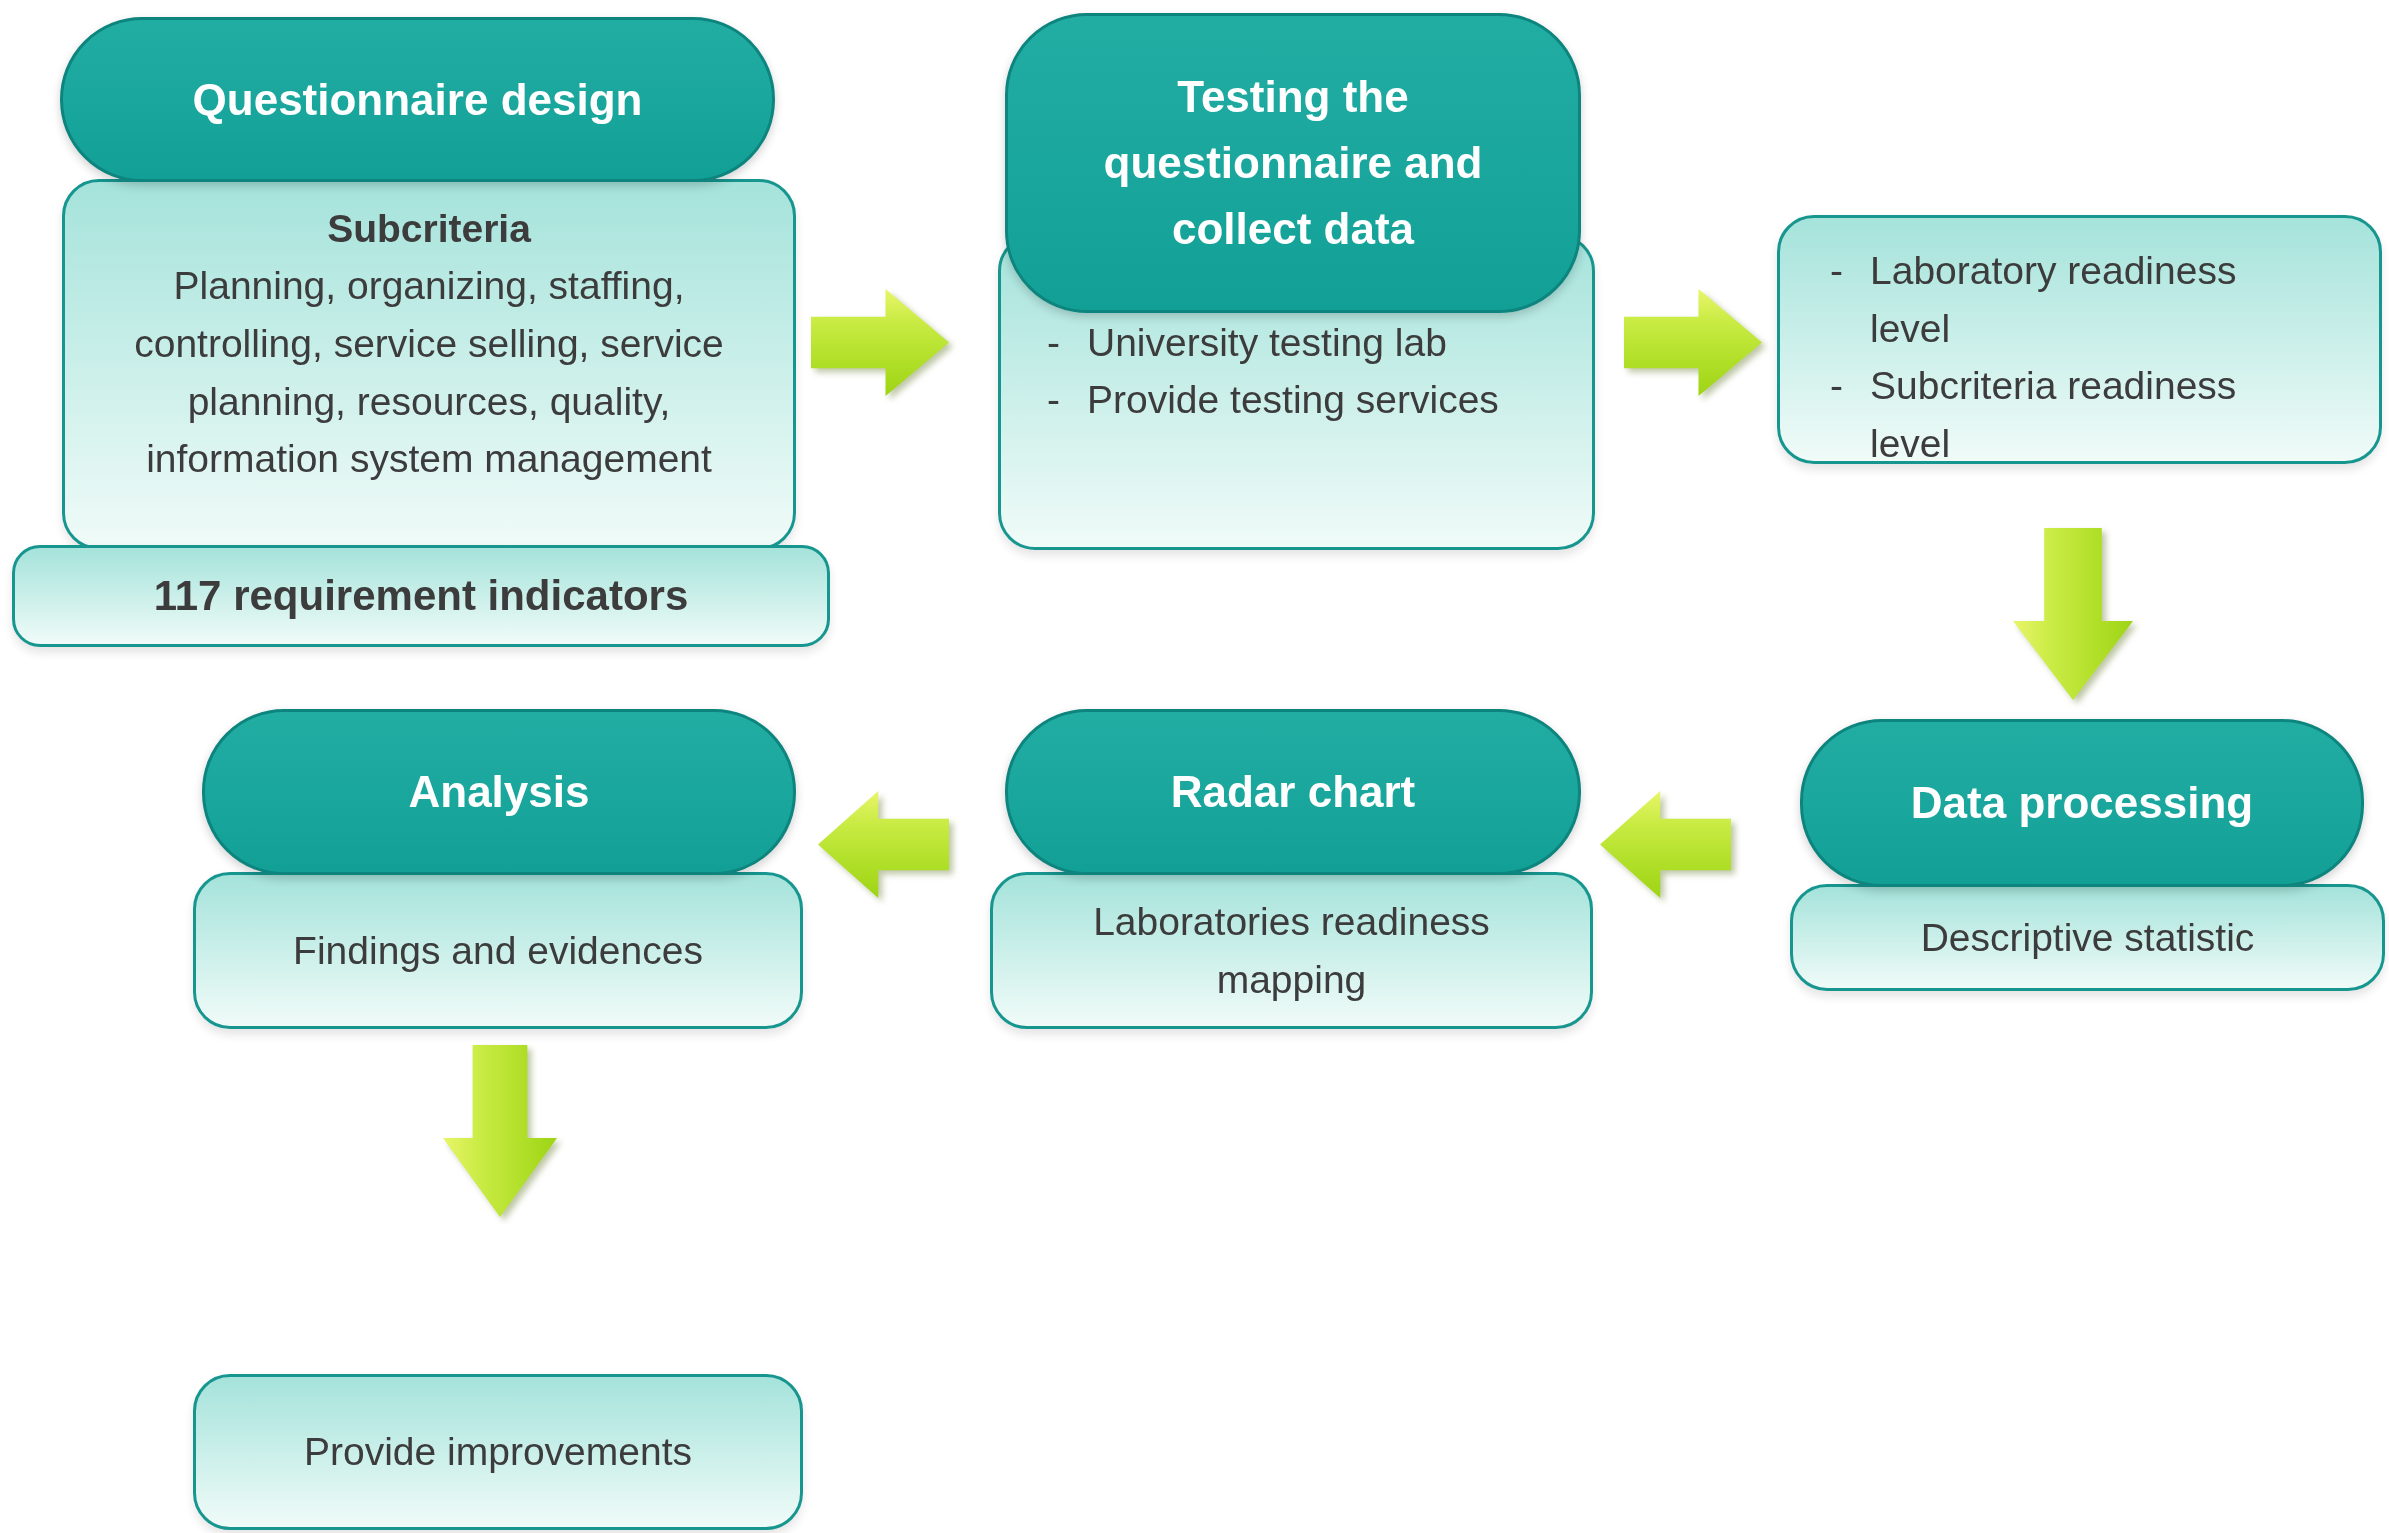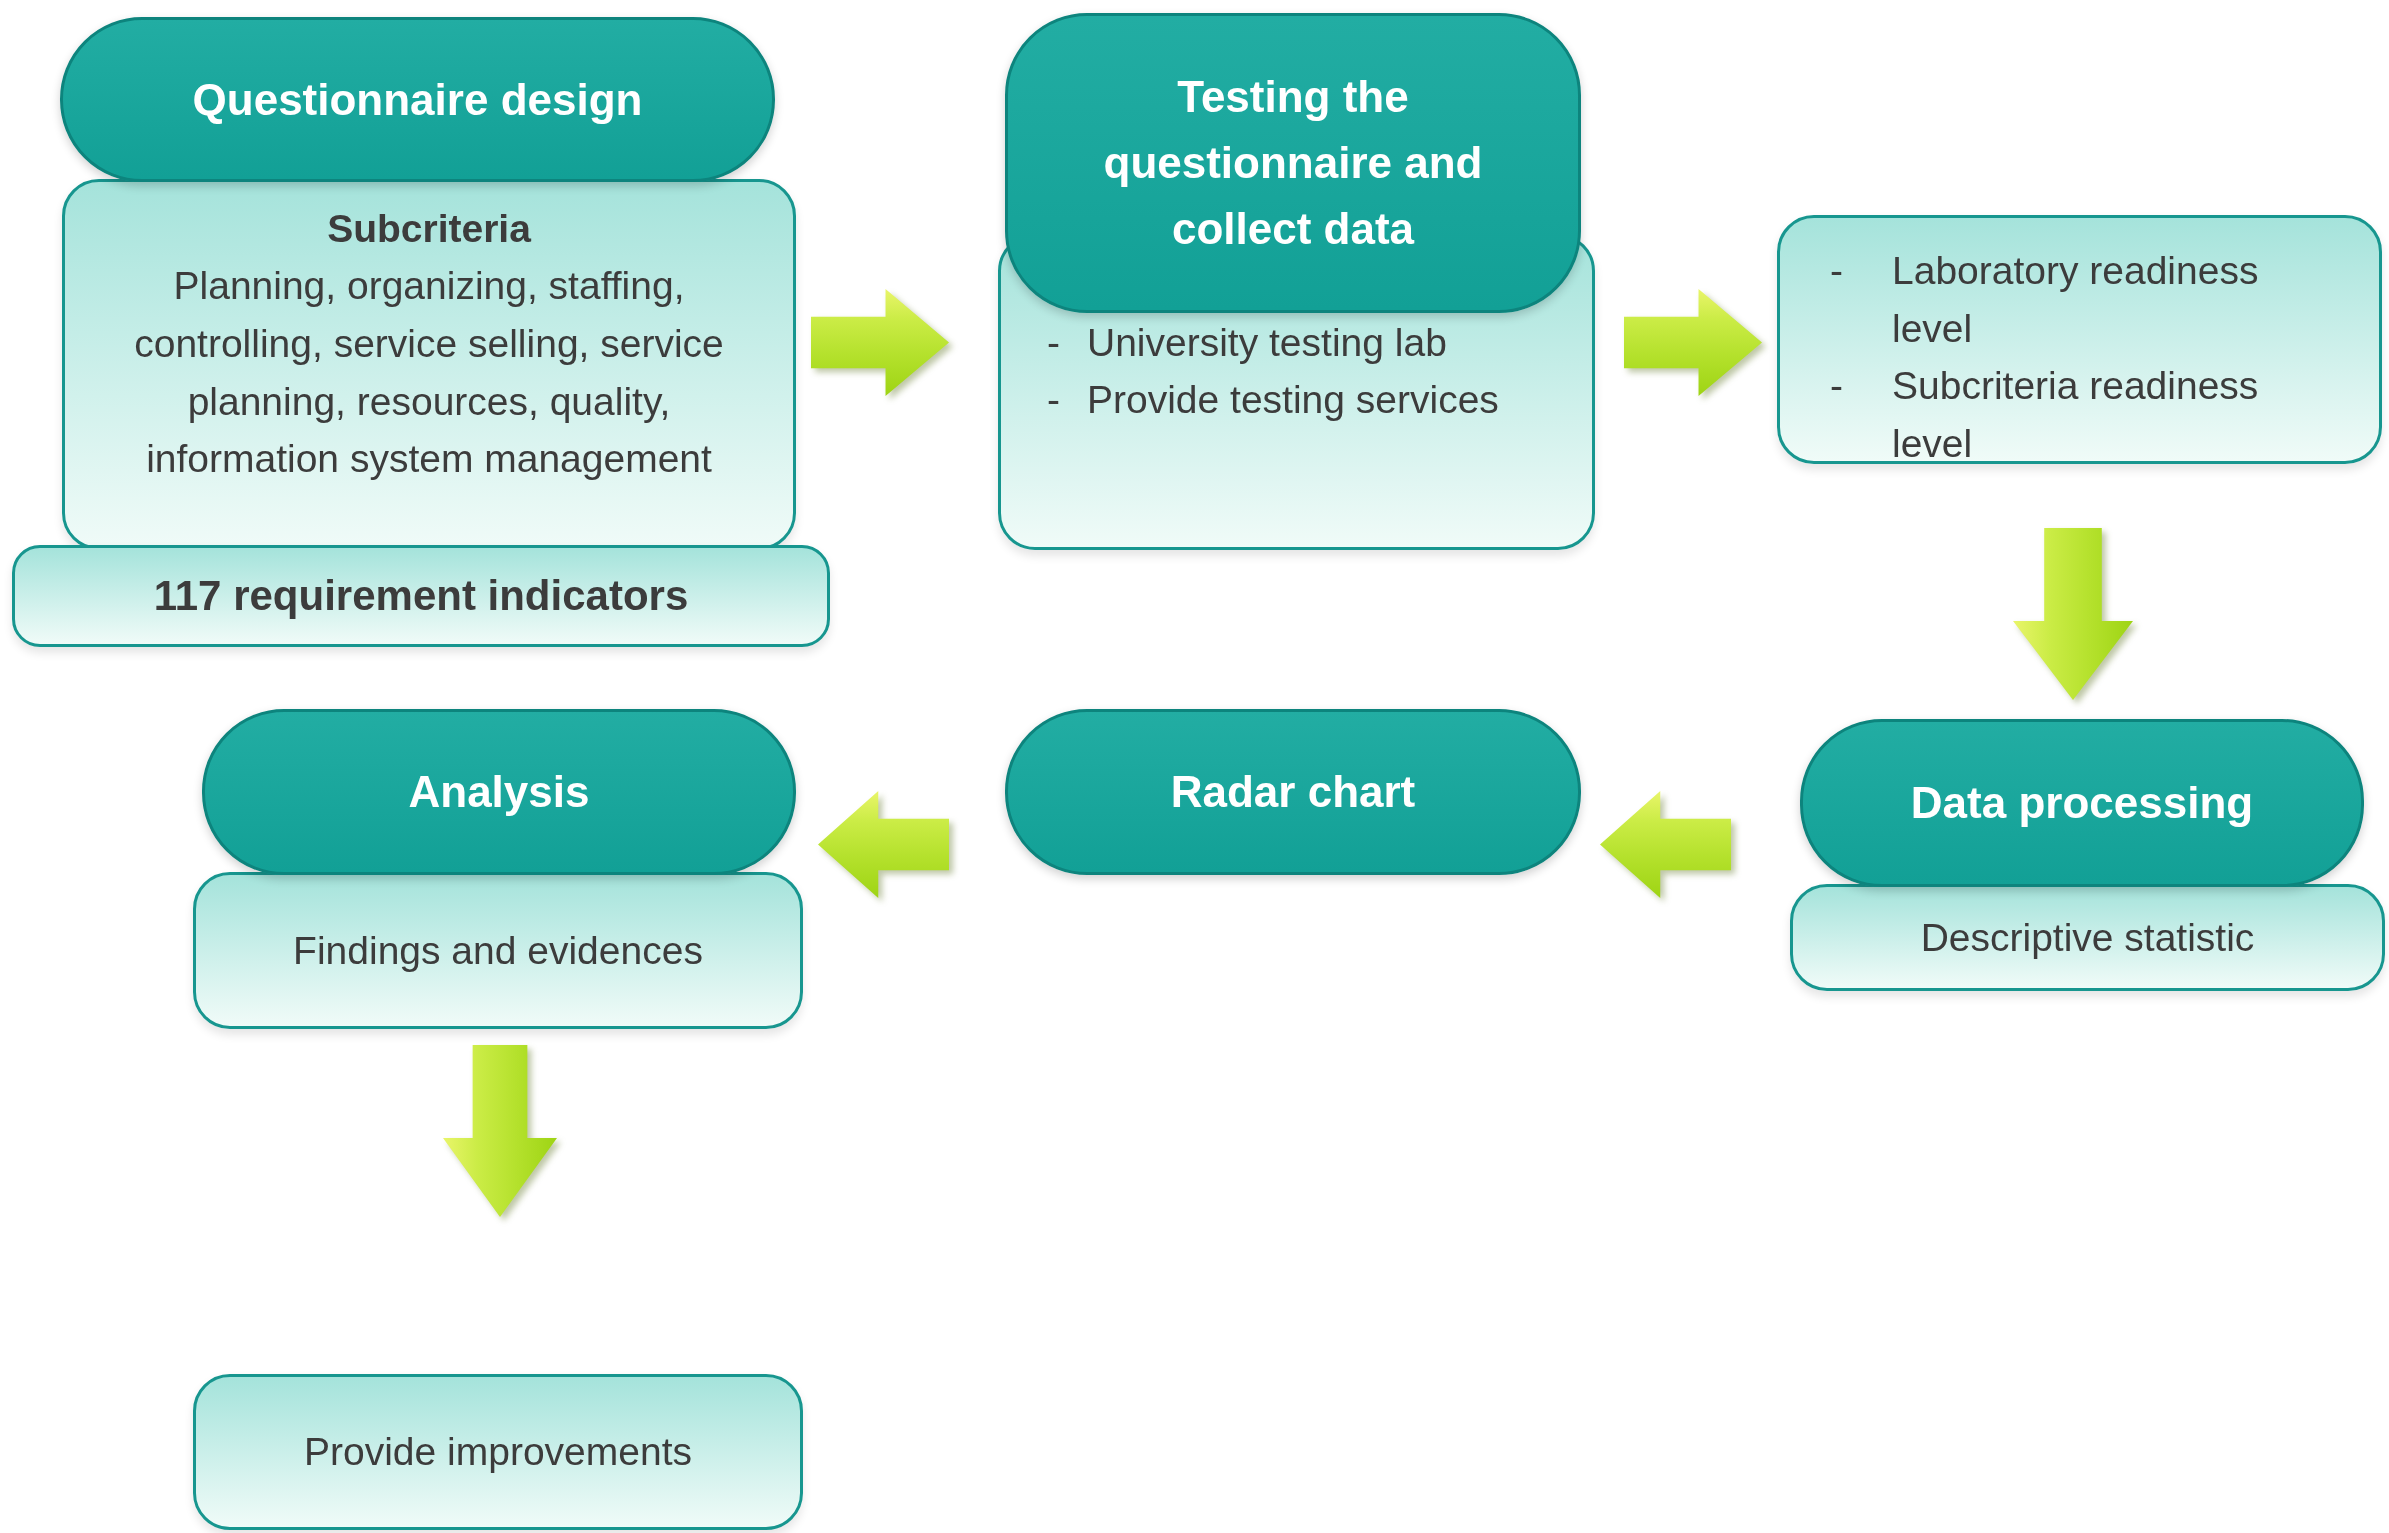--- a/index.html
+++ b/index.html
@@ -77,21 +77,21 @@
   #testing-pill   { left:1005px; top:13.4px;   width:576px;  height:300px; }
   #testing-box    { left:998px; top:234px;  width:597px;  height:316px; padding-top:19px; }
   #testing-box .bullet-area { padding-left:19px; }
   #testing-box .bullet-text { max-width:437px; }
 
   #arrow-a2       { left:1624px; top:289px;  width:138px;  height:107px; }
 
   #result-pill    { left:1784px; top:60px;   width:591px;  height:171px; }
   #result-box     { left:1777px; top:215px;  width:605px;  height:249px; padding-top:24px; }
   #result-box .bullet-area { padding-left:23px; }
-  #result-box .bullet-text { max-width:423px;margin-left:22px; }
+  #result-box .bullet-text { max-width:423px; }
 
   #arrow-d1       { left:2013px; top:528px;  width:120px;  height:172px; }
 
   #dp-pill        { left:1800px; top:719px; width:564px;  height:168px; }
   #dp-box         { left:1790px; top:884px; width:595px;  height:107px; }
 
   #arrow-l1       { left:1600px; top:791px; width:131px;  height:107px; }
 
   #radar-pill     { left:1005px; top:709px; width:576px;  height:166px; }
   #radar-box      { left:990px; top:872px; width:603px;  height:157px; padding:0 27px; }
@@ -160,20 +160,23 @@
 
   <div class="body-box center-flex" id="dp-box">
     <span>Descriptive statistic</span>
   </div>
   <div class="pill" id="dp-pill">
     <span>Data processing</span>
   </div>
 
   <div class="arrow arrow-left" id="arrow-l1"></div>
 
+  <div class="body-box center-flex" id="radar-box">
+    <span>Laboratories readiness mapping</span>
+  </div>
   <div class="pill" id="radar-pill">
     <span>Radar chart</span>
   </div>
 
   <div class="arrow arrow-left" id="arrow-l2"></div>
 
   <div class="body-box center-flex" id="analysis-box">
     <span>Findings and evidences</span>
   </div>
   <div class="pill" id="analysis-pill">

